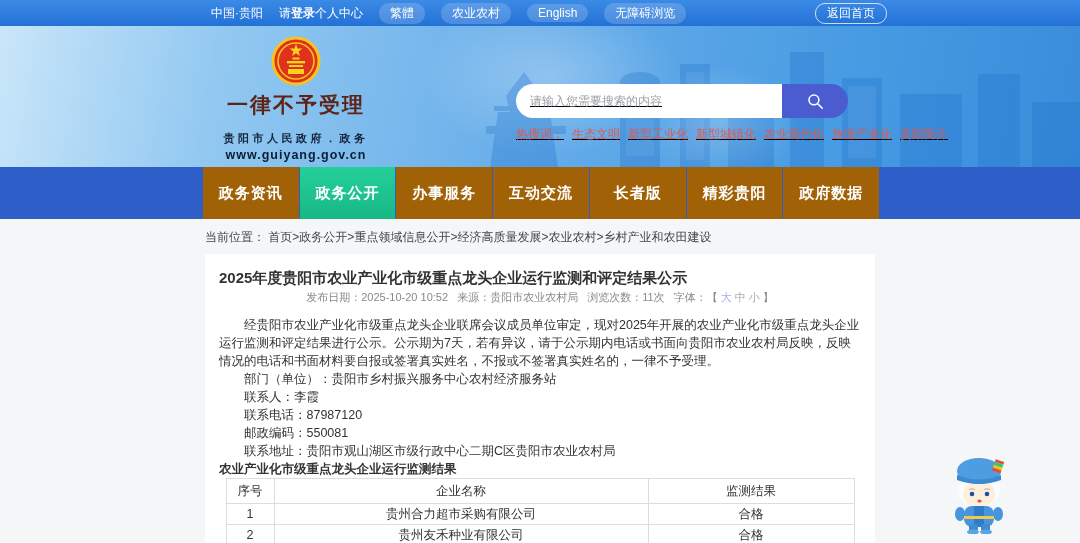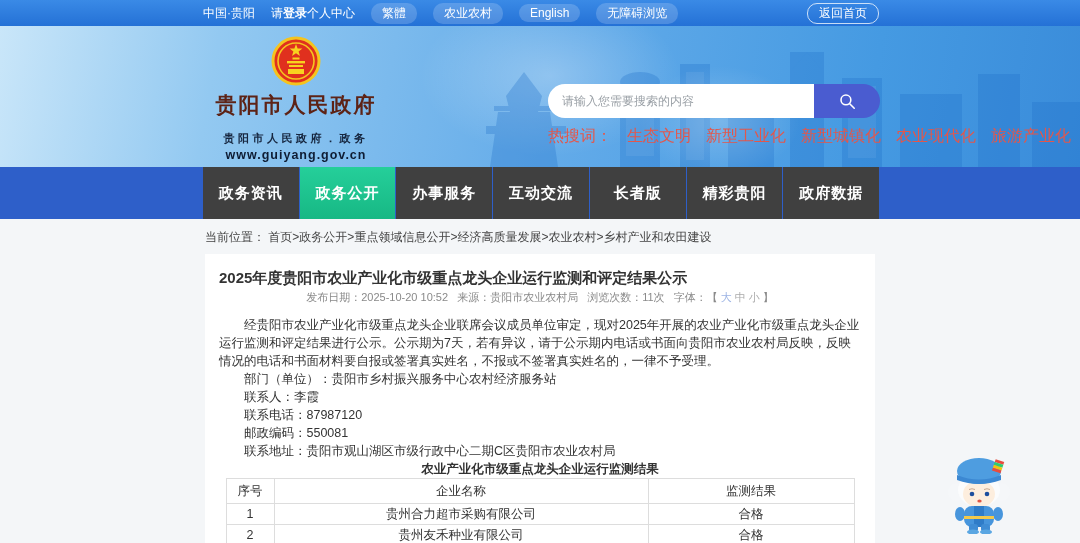--- a/index.html
+++ b/index.html
@@ -2,65 +2,65 @@
 <html><head>
 <meta charset="utf-8">
 <style>
   * { box-sizing: border-box; }
   html,body { margin:0; padding:0; }
   body {
     width:1080px; height:543px; overflow:hidden; position:relative;
     font-family:"Liberation Sans", sans-serif; background:#fff;
   }
   
-  .topbar { height:26px; background:linear-gradient(#3a8ae6,#2471d6); color:#fff; font-size:12px; position:relative; }
+  .topbar { height:26px; background:linear-gradient(#3a8ae6,#2471d6); color:#fff; font-size:12px; position:relative;padding-left:8px; }
   .topbar-inner { position:relative; margin-left:203px; width:676px; height:100%; display:flex; align-items:center; gap:16px; }
   .tb-item { cursor:pointer; white-space:nowrap; }
   .tb-item b { font-weight:bold; }
   .tb-pill { background:rgba(255,255,255,.18); border-radius:10px; padding:2px 11px; cursor:pointer; white-space:nowrap; }
   .tb-home { position:absolute; right:0; border:1px solid rgba(255,255,255,.75); border-radius:10px; padding:1px 11px; cursor:pointer; }
   
   .header { height:141px; position:relative; overflow:hidden;
     background:linear-gradient(100deg,#c9e6f9 0%, #93c9f1 20%, #63abe9 52%, #459ae2 80%, #3a8cda 100%); }
   .header:before { content:""; position:absolute; left:420px; top:-30px; width:260px; height:160px; border-radius:50%;
     background:radial-gradient(closest-side, rgba(255,255,255,.28), rgba(255,255,255,0)); }
   .header:after { content:""; position:absolute; left:640px; top:40px; width:160px; height:110px; border-radius:50%;
     background:radial-gradient(closest-side, rgba(255,255,255,.22), rgba(255,255,255,0)); }
   .skyline { position:absolute; right:0; bottom:0; opacity:.55; }
   .logo-block { position:absolute; left:205px; top:10px; width:182px; text-align:center; z-index:2; }
   .site-title { font-size:21px; font-weight:bold; color:#5d2316; letter-spacing:2px; margin-top:1px; white-space:nowrap; }
   .site-subtitle { font-size:11px; font-weight:bold; color:#16263f; letter-spacing:3.5px; margin-top:12px; white-space:nowrap; }
   .site-url { font-size:12.5px; font-weight:bold; color:#0e1c33; letter-spacing:1px; margin-top:2px; }
-  .search-area { position:absolute; left:548px; top:58px; width:332px; z-index:2; }
+  .search-area { position:absolute; left:516px; top:58px; width:332px; z-index:2;text-decoration:underline; }
   .search-row { display:flex; }
   .search-input { width:266px; height:34px; border:none; outline:none; border-radius:17px 0 0 17px; padding:0 14px; font-size:12px; color:#333; font-family:inherit; }
   .search-input::placeholder { color:#9aa0a6; }
   .search-btn { width:66px; height:34px; border:none; background:#4a5cd0; border-radius:0 17px 17px 0; cursor:pointer; display:flex; align-items:center; justify-content:center; }
-  .hot-search { margin-top:8px; font-size:16px; color:#e3574b; display:flex; gap:15px; white-space:nowrap; }
+  .hot-search { margin-top:8px; font-size:12px; color:#e3574b; display:flex; gap:8px; white-space:nowrap; }
   .hot-search a { color:#e3574b; text-decoration:none; cursor:pointer; }
   
   .nav { height:52px; background:#2e5fc9; }
   .nav-inner { margin-left:203px; width:676px; height:100%; display:flex; }
   .nav-item { flex:1; display:flex; align-items:center; justify-content:center; color:#fff; font-size:15px; font-weight:bold;
-    letter-spacing:1px; background:#404040; border-right:1px solid #2e5fc9; cursor:pointer; white-space:nowrap; }
+    letter-spacing:1px; background:#a16207; border-right:1px solid #2e5fc9; cursor:pointer; white-space:nowrap; }
   .nav-item:last-child { border-right:none; }
   .nav-item.active { background:linear-gradient(#25cf9a,#17b884); }
   
   .content { background:#f4f6f8; height:325px; }
   .breadcrumb { padding:10px 0 8px 205px; font-size:12px; color:#444; }
   .breadcrumb a { color:#444; text-decoration:none; cursor:pointer; }
   .card { margin-left:205px; width:670px; height:293px; background:#fff; padding:14px 14px 0; overflow:hidden; }
   .article-title { margin:0 0 4px; font-size:15px; font-weight:bold; color:#333; text-align:left; line-height:19px; }
   .meta { text-align:center; font-size:11px; color:#8a8a8a; margin-bottom:12px; line-height:13px; }
   .meta span { margin:0 3px; }
   .fs-big { color:#9db4e4; cursor:pointer; }
   .fs-mid, .fs-small { color:#aaa; cursor:pointer; }
   .body-text p { margin:0; font-size:12.5px; color:#333; line-height:18px; }
   .indent { text-indent:2em; }
-  .tbl-caption { text-align:center; font-weight:bold; font-size:12.5px; color:#333; line-height:18px; }
+  .tbl-caption { text-align:left; font-weight:bold; font-size:12.5px; color:#333; line-height:18px; }
   table.monitor { width:628px; margin:0 auto; border-collapse:collapse; table-layout:fixed; }
   .monitor th, .monitor td { border:1px solid #ddd; text-align:center; font-size:12.5px; color:#333; font-weight:normal; padding:0; }
   .monitor th { height:25px; }
   .monitor td { height:21px; }
   .col-no { width:48px; } .col-name { width:374px; } .col-result { width:206px; }
   
   .mascot { position:absolute; right:66px; top:450px; width:70px; height:84px; cursor:pointer; z-index:5; }
 </style>
 </head>
 <body>
@@ -105,21 +105,21 @@
     <svg width="50" height="50" viewBox="0 0 50 50">
       <circle cx="25" cy="25" r="23.5" fill="#e0301e"></circle>
       <circle cx="25" cy="25" r="23" fill="none" stroke="#f5c41e" stroke-width="3"></circle>
       <circle cx="25" cy="25" r="18" fill="none" stroke="#f5c41e" stroke-width="1.6"></circle>
       <polygon fill="#f8d21f" points="25,8 26.6,12.6 31.4,12.6 27.6,15.4 29,20 25,17.2 21,20 22.4,15.4 18.6,12.6 23.4,12.6"></polygon>
       <rect x="16" y="25" width="18" height="2.4" fill="#f8d21f"></rect>
       <rect x="18" y="29" width="14" height="2" fill="#f8d21f"></rect>
       <rect x="17" y="33" width="16" height="5" fill="#f8d21f"></rect>
       <rect x="21.5" y="21.5" width="7" height="2" fill="#f8d21f"></rect>
     </svg>
-    <div class="site-title">贵阳市人民政府</div>
+    <div class="site-title">一律不予受理</div>
     <div class="site-subtitle">贵阳市人民政府．政务</div>
     <div class="site-url">www.guiyang.gov.cn</div>
   </div>
 
   <div class="search-area">
     <div class="search-row">
       <input class="search-input" type="text" placeholder="请输入您需要搜索的内容" style="">
       <button class="search-btn">
         <svg width="19" height="19" viewBox="0 0 24 24">
           <circle cx="10" cy="10" r="6.2" fill="none" stroke="#fff" stroke-width="2"></circle>

